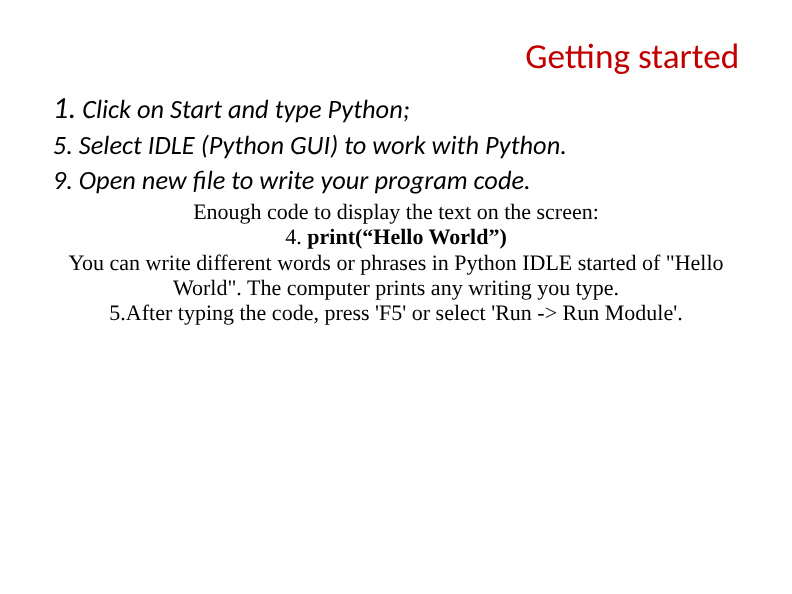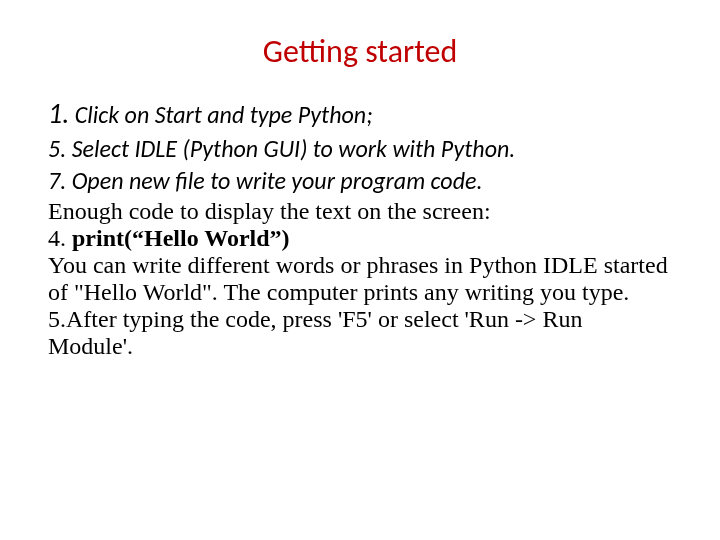--- a/index.html
+++ b/index.html
@@ -9,55 +9,56 @@
     }
     body {
       width: 720px;
       height: 540px;
       background: #ffffff;
       padding: 32px 48px;
       font-family: 'Calibri', 'Segoe UI', sans-serif;
       color: #000000;
     }
     .title {
-      text-align: center;
+      text-align: right;
       color: #c00000;
       font-size: 32px;
       font-weight: normal;
-      margin-bottom: 24px;
+      margin-bottom: 8px;
     }
     .content-line {
       font-size: 24px;
       line-height: 1.35;
       color: #000000;
       font-style: italic;
     }
     .num-big {
       font-size: 28px;
     }
     .serif-text {
       font-family: 'Times New Roman', Times, serif;
-      font-size: 24px;
+      font-size: 20px;
+      text-align: center;
     }
     .bold {
       font-weight: bold;
     }
   </style>
 </head>
 <body>
 
 <h1 class="title">Getting started</h1>
 
 <div class="content-line">
   <span class="num-big">1.</span><span> Click on Start and type Python;</span>
 </div>
 
 <div class="content-line">5. Select IDLE (Python GUI) to work with Python.</div>
 
-<div class="content-line">7. Open new file to write your program code.</div>
+<div class="content-line">9. Open new file to write your program code.</div>
 
 <div class="serif-text">Enough code to display the text on the screen:</div>
 
 <div class="serif-text">
   <span>4. </span><span class="bold">print(“Hello World”)</span>
 </div>
 
 <div class="serif-text">You can write different words or phrases in Python IDLE started of "Hello World". The computer prints any writing you type.</div>
 
 <div class="serif-text">5.After typing the code, press 'F5' or select 'Run -&gt; Run Module'.</div>

